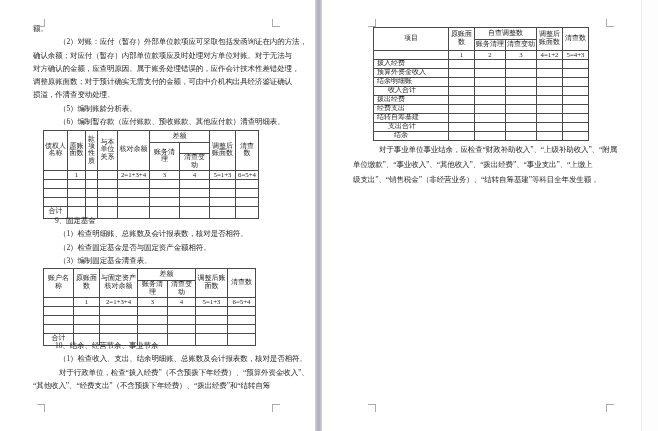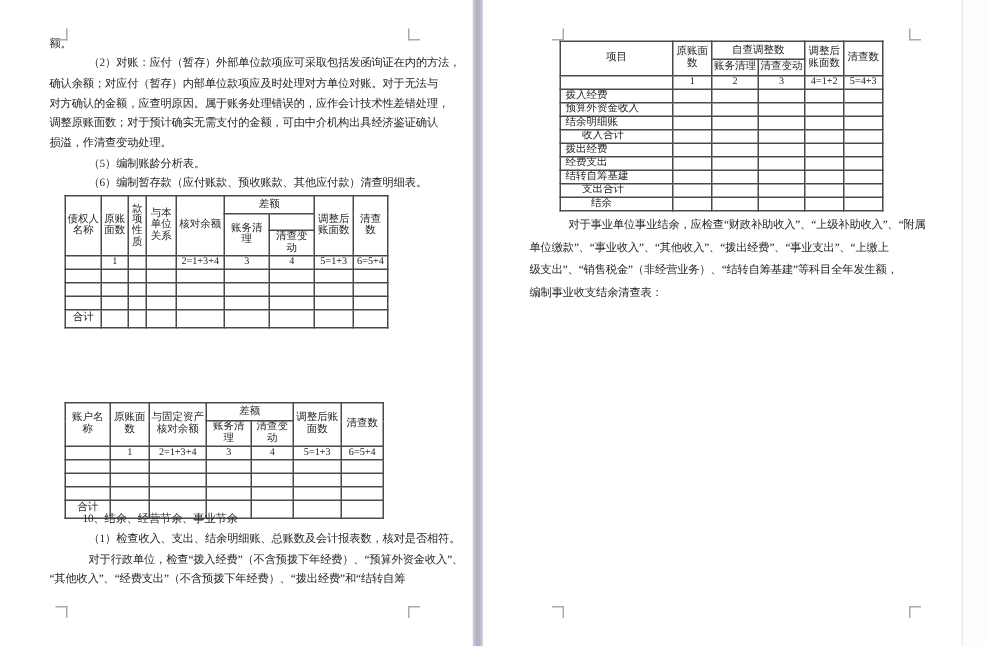--- a/index.html
+++ b/index.html
@@ -141,20 +141,26 @@
             <td></td>
             <td></td>
             <td></td>
             <td></td>
             <td></td>
             <td></td>
           </tr>
         </tbody>
     </table>
 
+    <div id="lp-sec9">
+        <div class="line ind-t">9、固定基金</div>
+        <div class="line ind1">（1）检查明细账、总账数及会计报表数，核对是否相符。</div>
+        <div class="line ind1">（2）检查固定基金是否与固定资产金额相符。</div>
+        <div class="line ind1">（3）编制固定基金清查表。</div>
+      </div>
 
     <table id="lp-table2">
       <colgroup>
         <col style="width:30px">
           <col style="width:26px">
           <col style="width:38px">
         <col style="width:30px">
           <col style="width:28px">
           <col style="width:32px">
           <col style="width:28px">
@@ -331,21 +337,20 @@
             <td></td>
             <td></td>
           </tr>
         </tbody>
     </table>
 
     <div id="rp-para" class="lh15">
         <div class="line ind1">对于事业单位事业结余，应检查“财政补助收入”、“上级补助收入”、“附属</div>
         <div class="line">单位缴款”、“事业收入”、“其他收入”、“拨出经费”、“事业支出”、“上缴上</div>
         <div class="line">级支出”、“销售税金”（非经营业务）、“结转自筹基建”等科目全年发生额，</div>
-        <div class="line">编制事业收支结余清查表：</div>
       </div>
   </div>
 
   <div class="mark mk-tl" style="left:37px;top:19px;"></div>
   <div class="mark mk-tr" style="left:272px;top:19px;"></div>
   <div class="mark mk-bl" style="left:37px;top:404px;"></div>
   <div class="mark mk-br" style="left:272px;top:404px;"></div>
   <div class="mark mk-tl" style="left:368px;top:19px;"></div>
   <div class="mark mk-tr" style="left:606px;top:19px;"></div>
   <div class="mark mk-bl" style="left:368px;top:404px;"></div>

